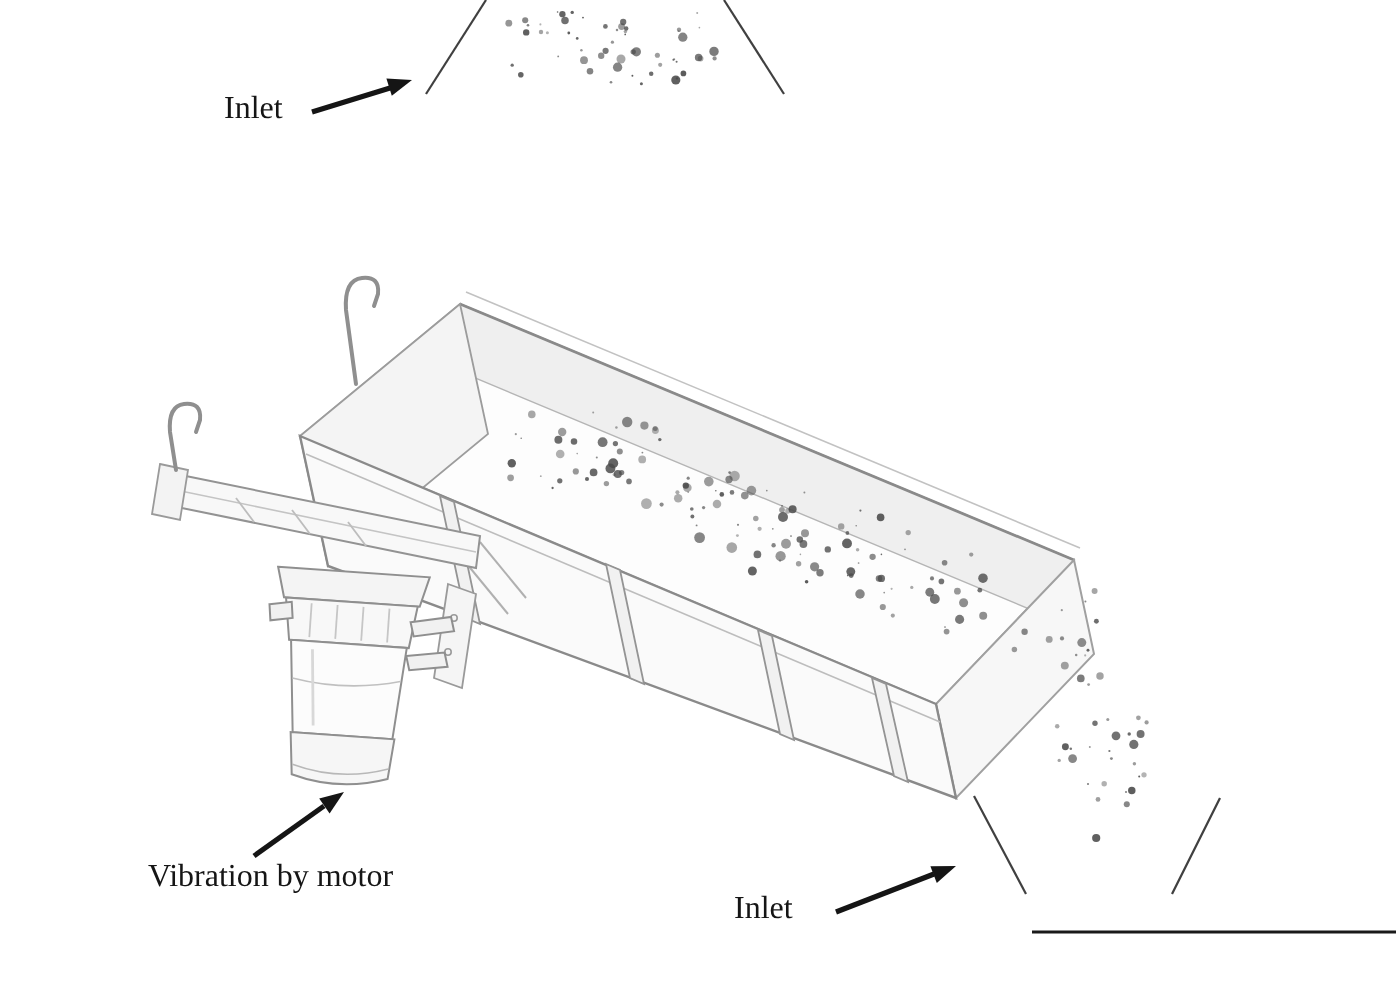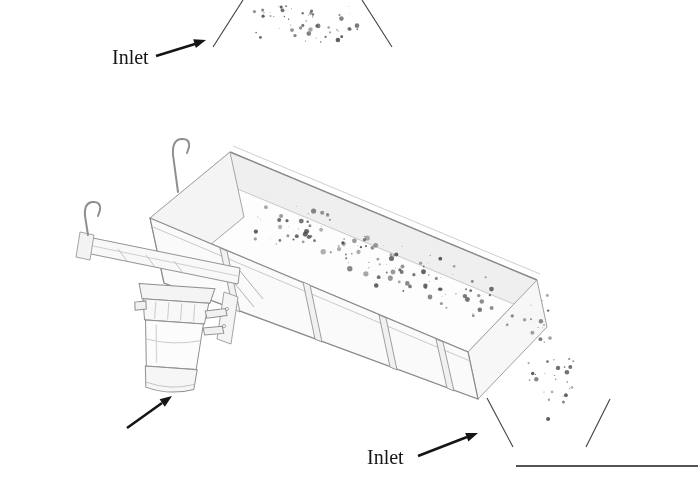--- a/index.html
+++ b/index.html
@@ -2,21 +2,21 @@
 <html><head>
 <meta charset="utf-8">
 <style>
   html,body{margin:0;padding:0;background:#fff;}
   .canvas{
     position:relative;width:700px;height:500px;background:#fff;overflow:hidden;
     font-family:"Liberation Serif", serif;
   }
   .canvas svg{position:absolute;left:0;top:0;}
   .label{
-    position:absolute;font-size:20px;color:#151515;white-space:nowrap;
+    position:absolute;font-size:16px;color:#151515;white-space:nowrap;
     font-family:"Liberation Serif", serif;
   }
   .label-inlet{left:112px;top:46px;}
   .label-vibration{left:74px;top:430px;}
   .label-outlet{left:367px;top:446px;}
 </style>
 </head>
 <body>
 
 <div class="canvas">
@@ -324,14 +324,15 @@
       <line x1="127" y1="428" x2="162" y2="403" stroke="#151515" stroke-width="2.6"></line>
       <polygon points="172,396 164.8,406.7 159.6,399.3" fill="#151515"></polygon>
     </g>
     <g>
       <line x1="418" y1="456" x2="467" y2="437" stroke="#151515" stroke-width="2.6"></line>
       <polygon points="478,433 468.4,441.5 465.2,433.1" fill="#151515"></polygon>
     </g>
   </svg>
 
   <div class="label label-inlet">Inlet</div>
+  <div class="label label-vibration">Vibration by motor</div>
   <div class="label label-outlet">Inlet</div>
 </div>
 
 </body></html>

